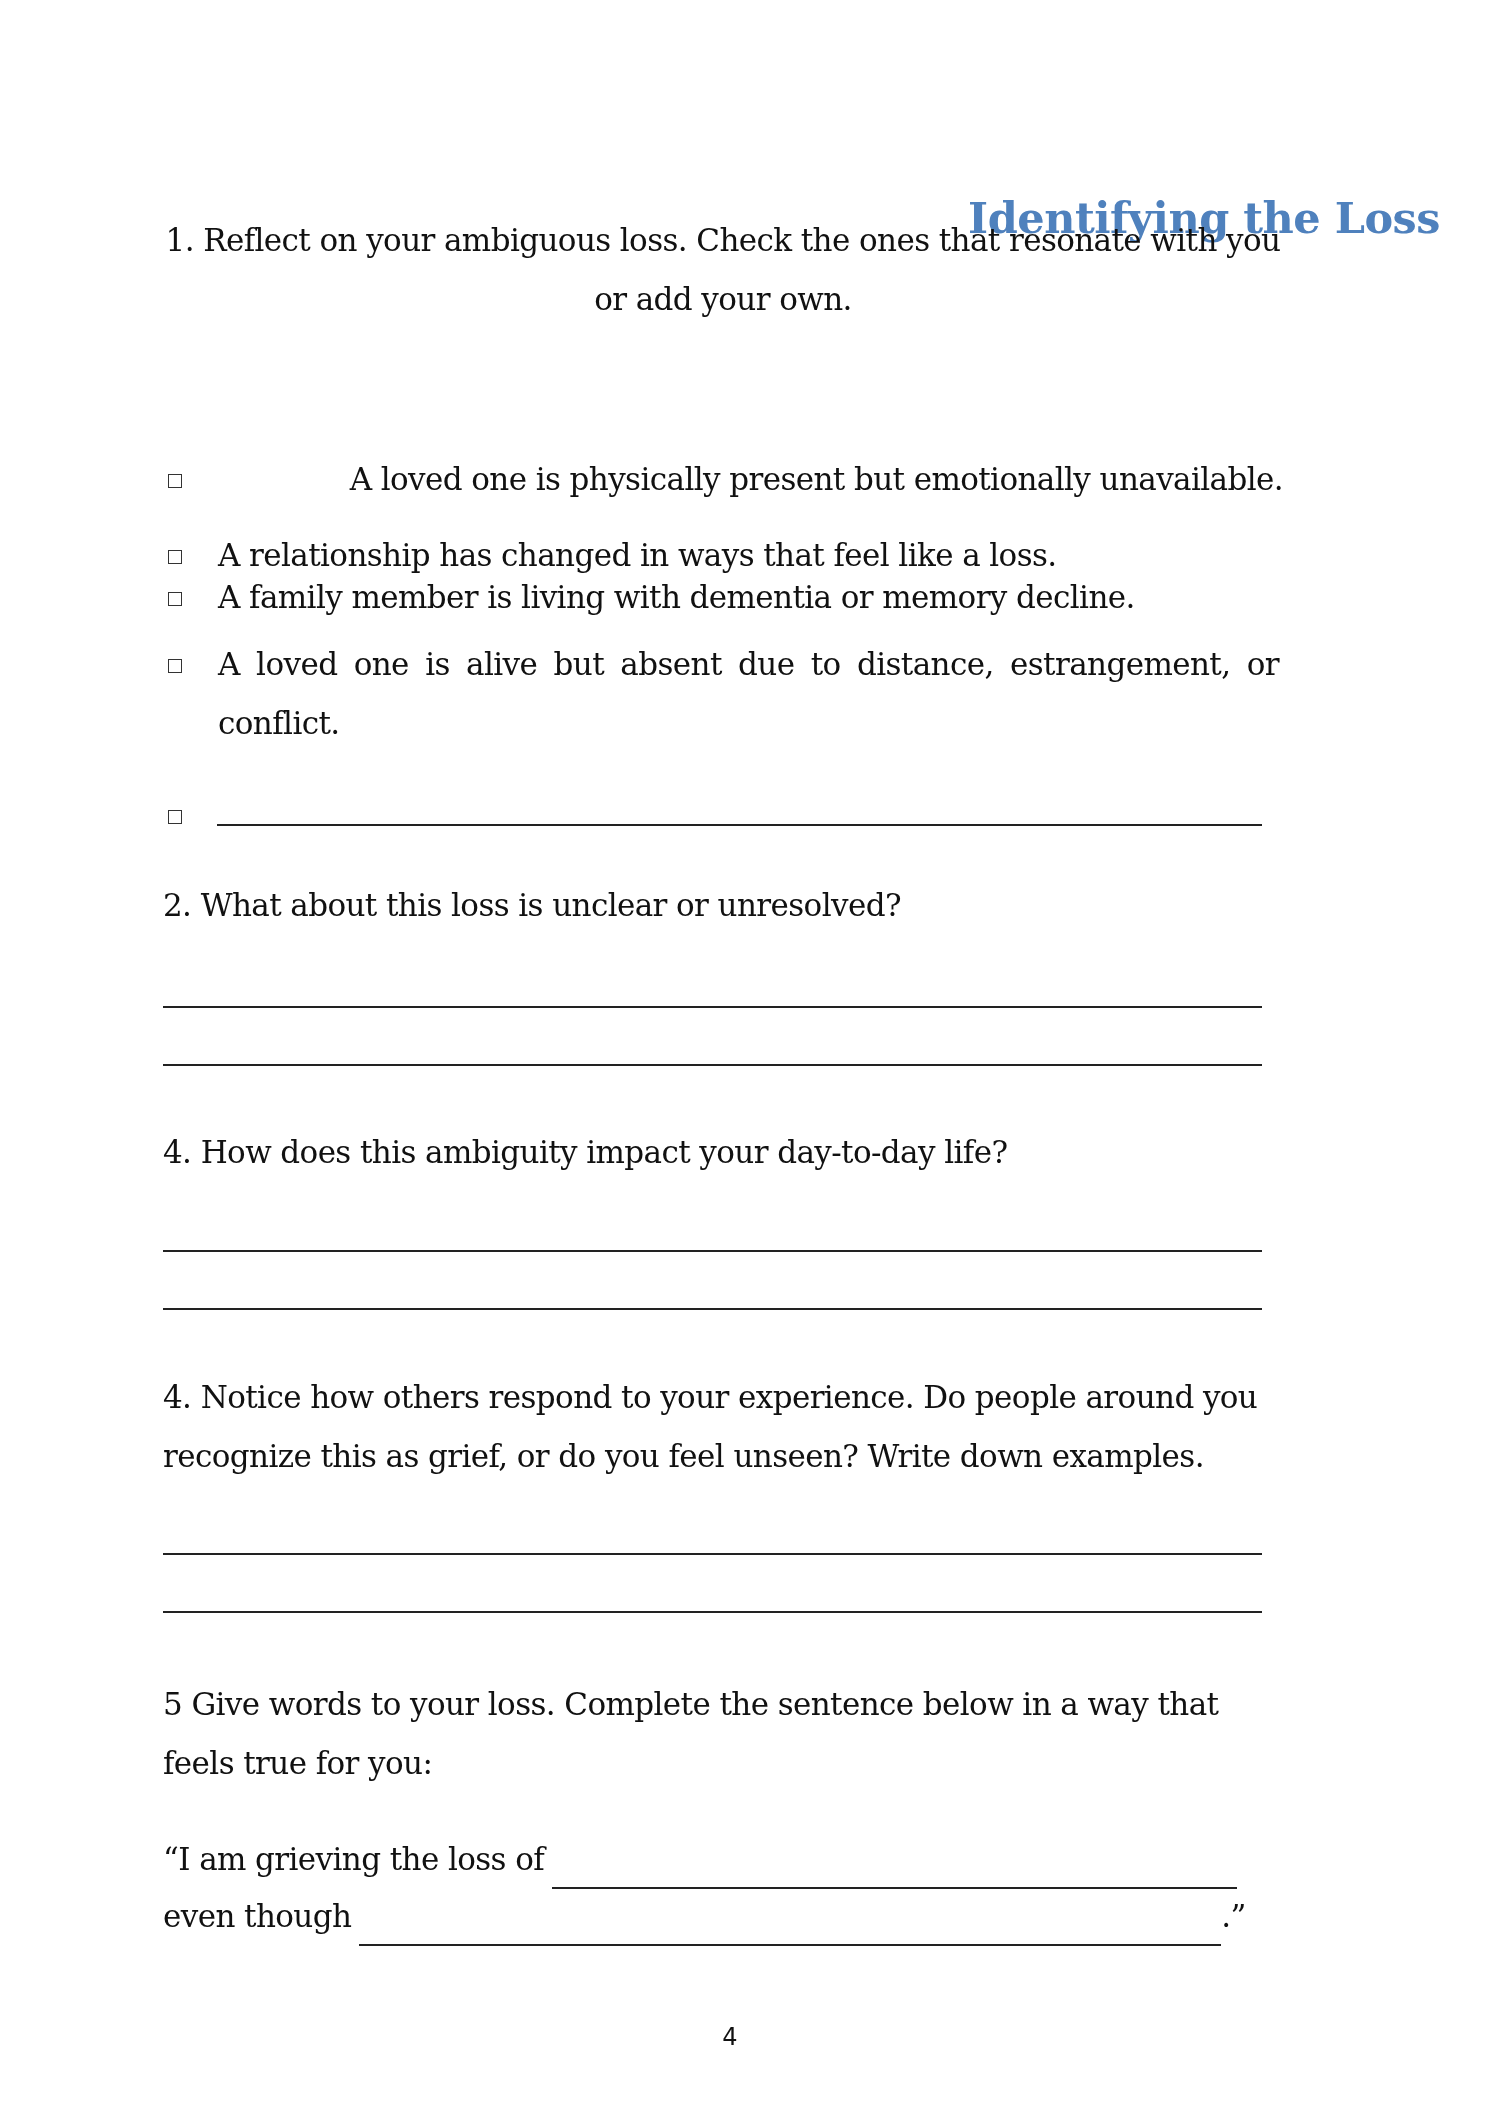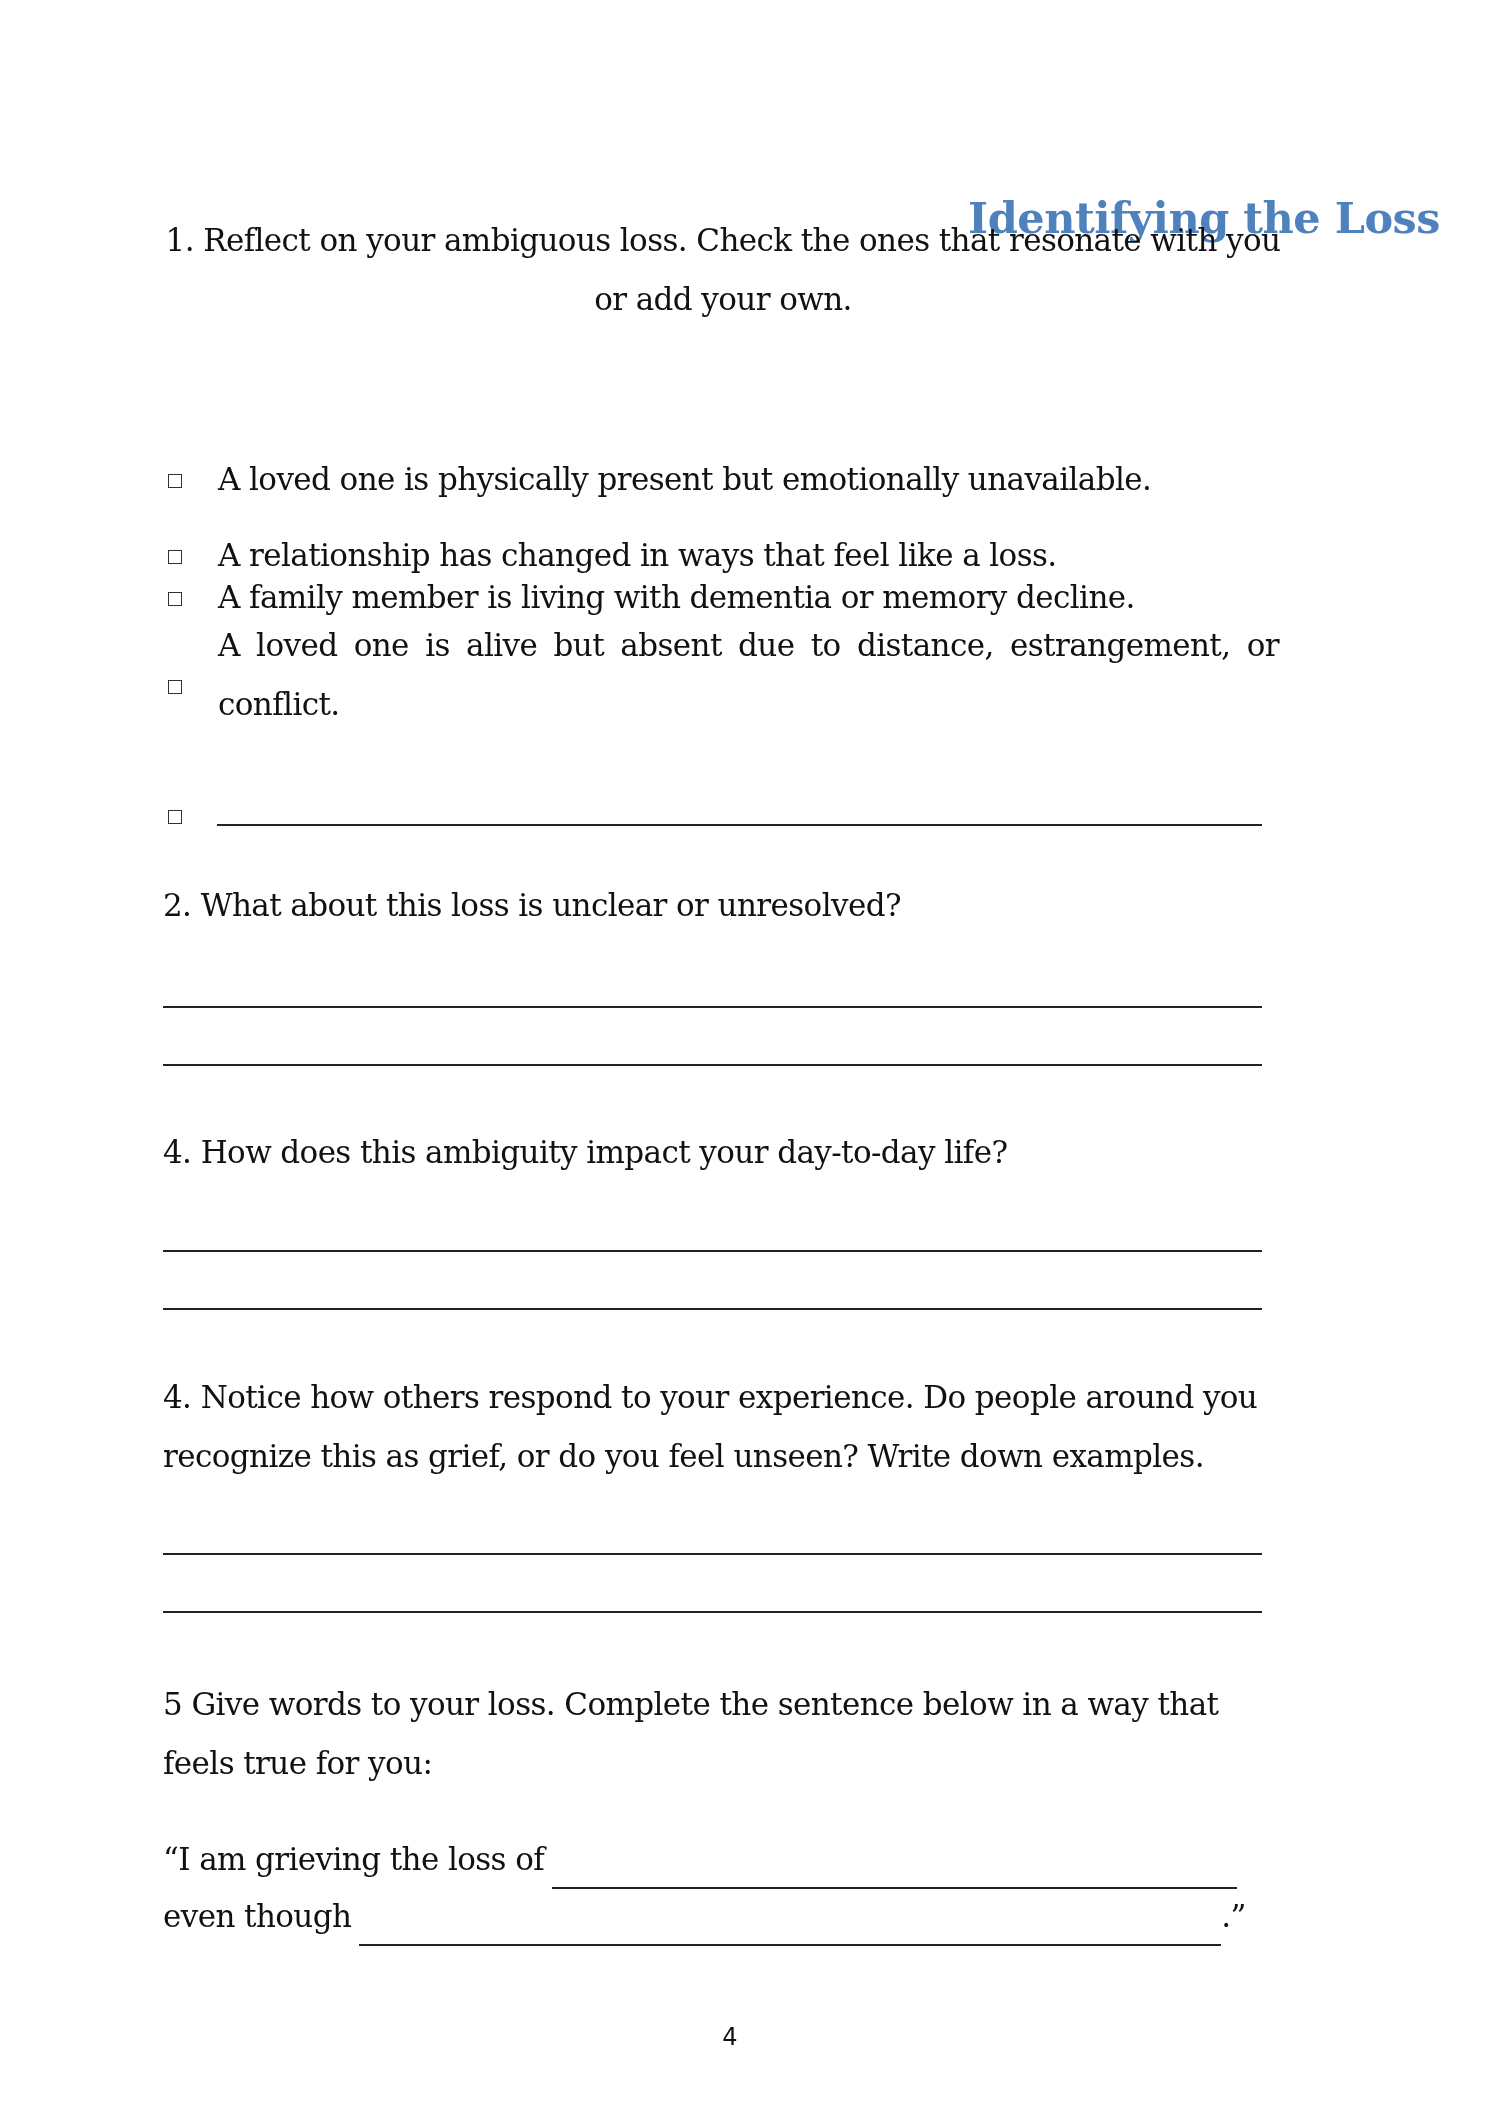--- a/index.html
+++ b/index.html
@@ -96,33 +96,33 @@
       color: #111;
     }
   </style>
 </head>
 <body>
 
 <h1 class="page-title">Identifying the Loss</h1>
 
 <p class="para" style="top:211px;text-align:center;">1. Reflect on your ambiguous loss. Check the ones that resonate with you or add your own.</p>
 
-<div class="check-row" style="top:450px;">
+<div class="check-row" style="top:450px;text-align:right;">
   <span class="checkbox"></span>
   <span class="check-text">A loved one is physically present but emotionally unavailable.</span>
 </div>
 <div class="check-row" style="top:526px;">
   <span class="checkbox"></span>
   <span class="check-text">A relationship has changed in ways that feel like a loss.</span>
 </div>
 <div class="check-row" style="top:568px;">
   <span class="checkbox"></span>
   <span class="check-text">A family member is living with dementia or memory decline.</span>
 </div>
-<div class="check-row" style="top:616px;align-items:center;">
+<div class="check-row" style="top:635px;">
   <span class="checkbox"></span>
   <span class="check-text justify" style="padding-right:4px;">A loved one is alive but absent due to distance, estrangement, or conflict.</span>
 </div>
 <div class="check-row" style="top:786px;">
   <span class="checkbox"></span>
 </div>
 <div class="write-line" style="top:824px; left:217px; width:1045px;"></div>
 
 <p class="para" style="top:876px;">2. What about this loss is unclear or unresolved?</p>
 <div class="write-line" style="top:1006px; left:163px; width:1099px;"></div>

